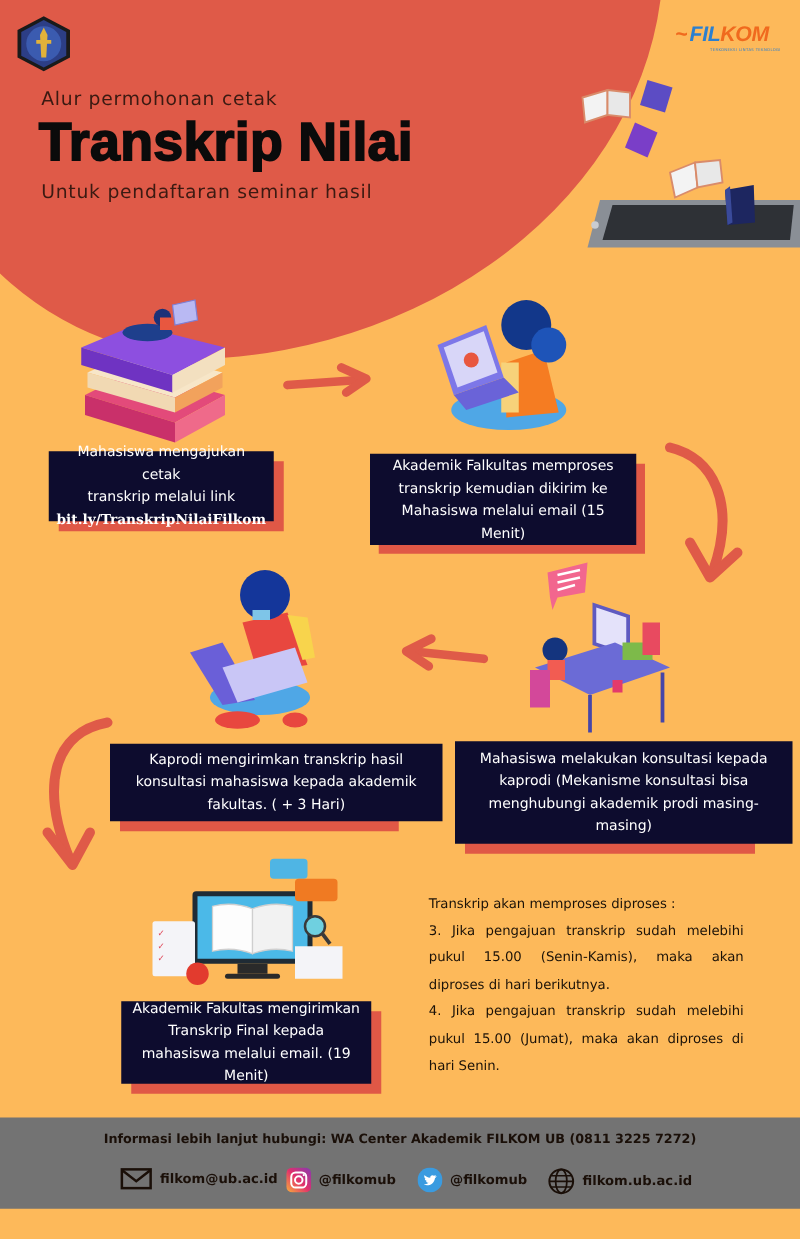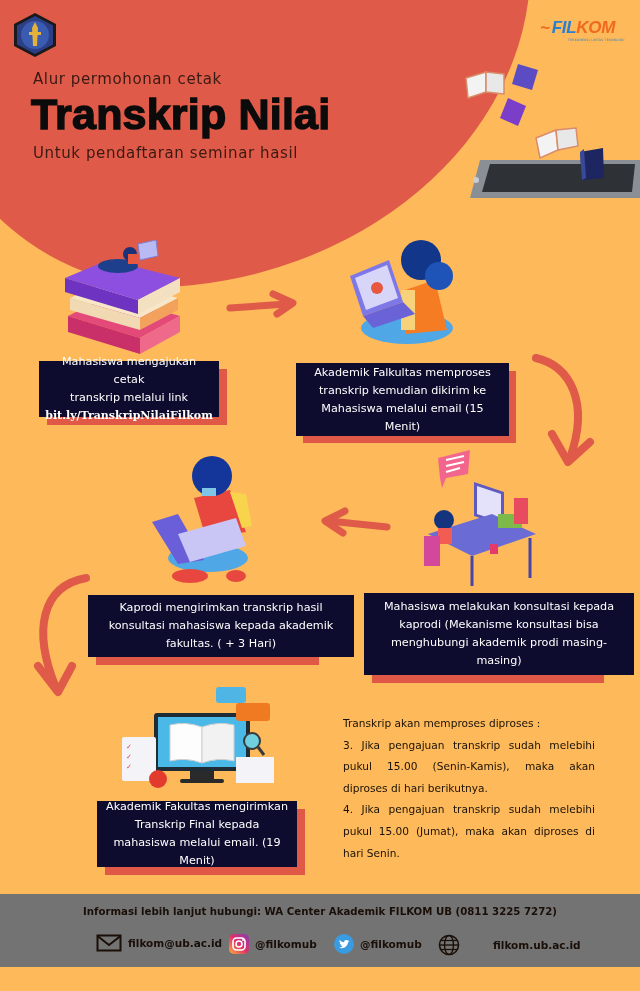--- a/index.html
+++ b/index.html
@@ -240,21 +240,21 @@
   </div>
 
   <div class="contact" style="left:334px;">
     <svg width="20" height="20" viewBox="0 0 20 20">
       <circle cx="10" cy="10" r="10" fill="#3A9BE0"></circle>
       <path d="M5 13.5 C8 15 13 14 14 8.5 L15.5 7 L14 7.2 L14.8 6 L13.2 6.6 C12 5.5 10 6.3 10.2 8.2 C8 8 6.5 7 5.6 6 C5 7.5 5.8 8.6 6.6 9 L5.8 8.9 C6 10 6.8 10.6 7.6 10.8 L6.8 10.9 C7.2 11.8 8 12.2 8.8 12.2 C7.8 13 6.5 13.4 5 13.5 Z" fill="#fff"></path>
     </svg>
     <span>@filkomub</span>
   </div>
 
-  <div class="contact" style="left:438px;gap:27px;">
+  <div class="contact" style="left:438px;">
     <svg width="22" height="22" viewBox="0 0 22 22">
       <circle cx="11" cy="11" r="9.5" fill="none" stroke="#1a0f08" stroke-width="1.6"></circle>
       <ellipse cx="11" cy="11" rx="4.5" ry="9.5" fill="none" stroke="#1a0f08" stroke-width="1.4"></ellipse>
       <line x1="1.5" y1="11" x2="20.5" y2="11" stroke="#1a0f08" stroke-width="1.4"></line>
       <line x1="3" y1="6.5" x2="19" y2="6.5" stroke="#1a0f08" stroke-width="1.2"></line>
       <line x1="3" y1="15.5" x2="19" y2="15.5" stroke="#1a0f08" stroke-width="1.2"></line>
     </svg>
     <span>filkom.ub.ac.id</span>
   </div>
 </div>

